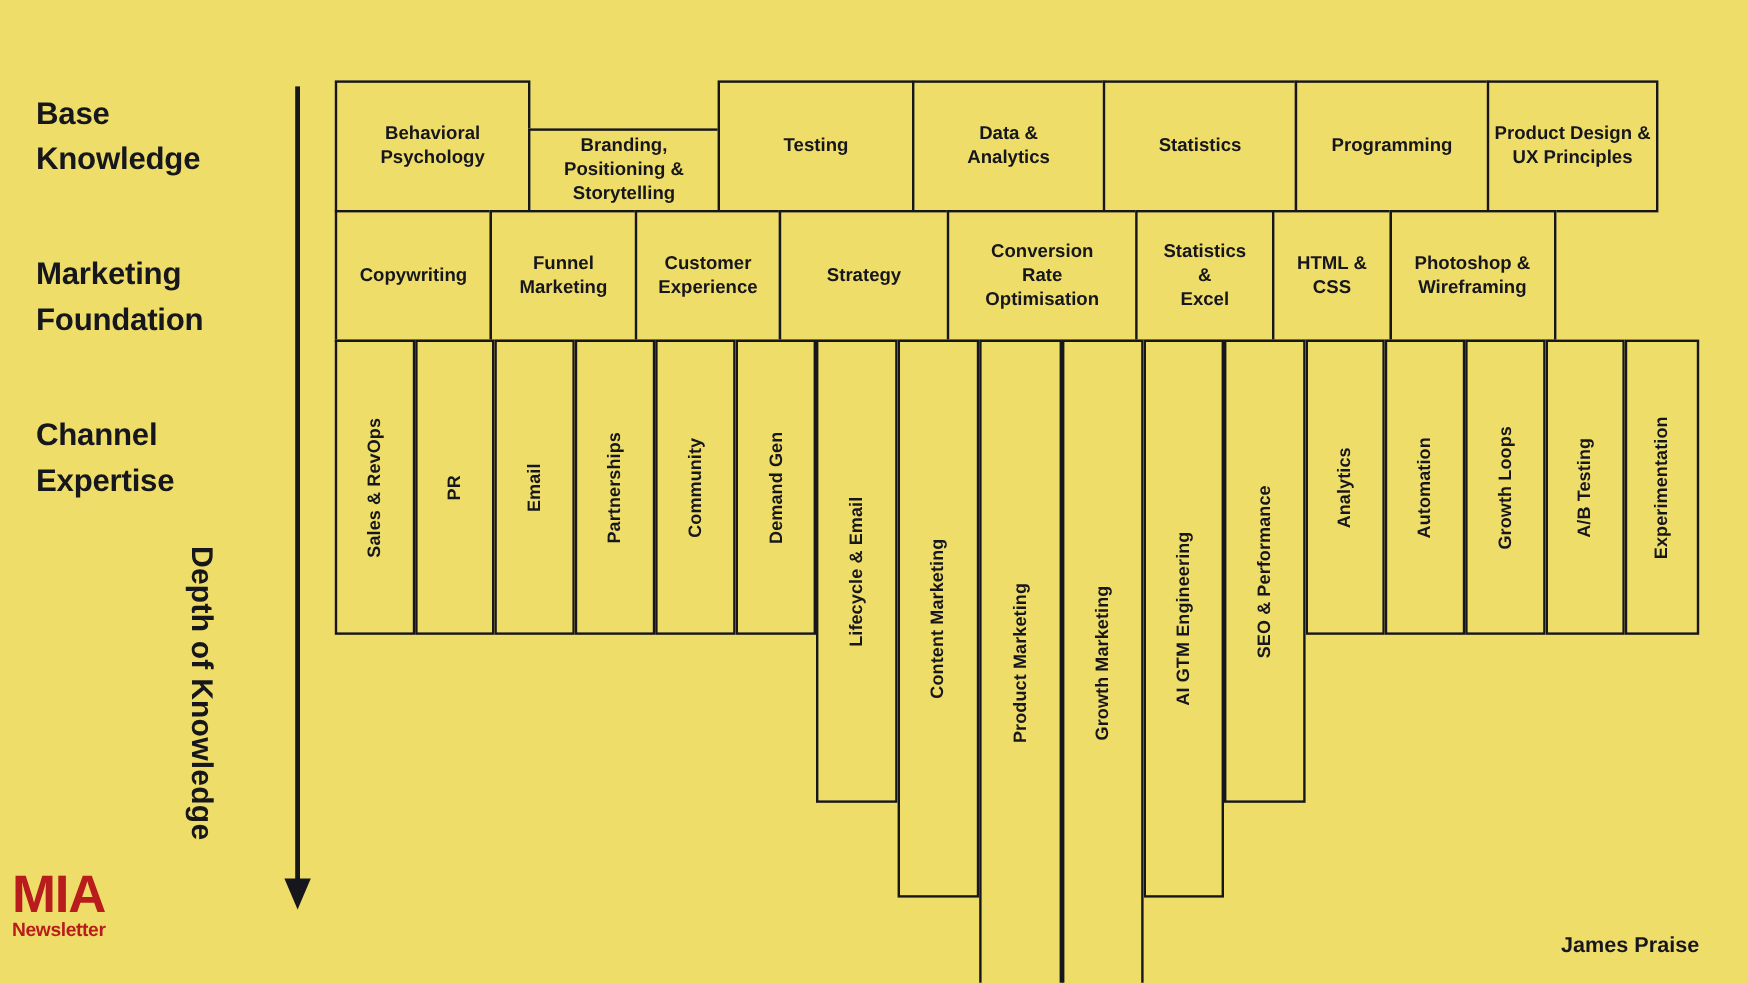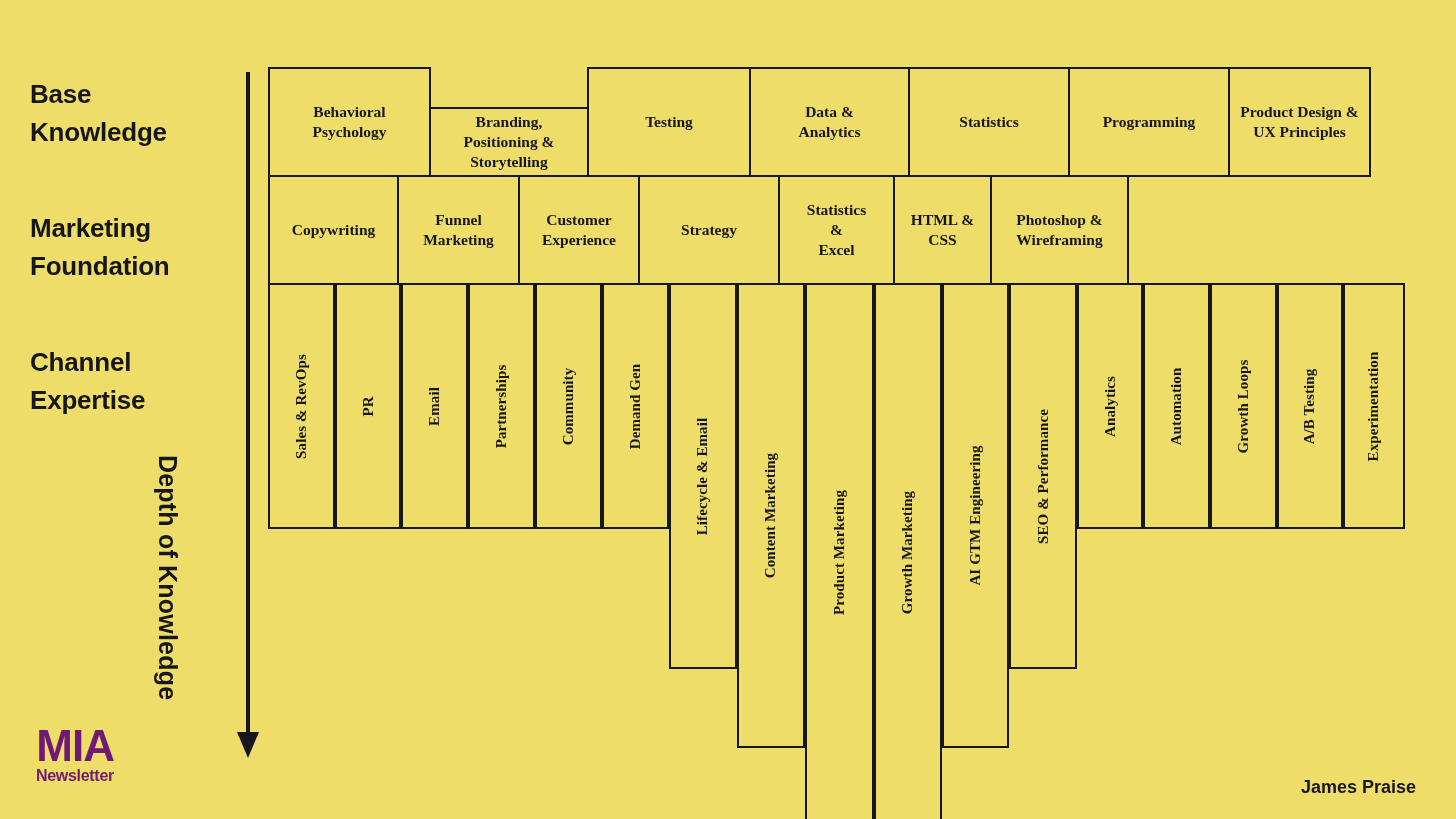--- a/index.html
+++ b/index.html
@@ -43,30 +43,30 @@
     position: absolute;
     left: 182px; top: 455px;
     font-size: 25px; font-weight: bold; color: #16161d;
     letter-spacing: 0.2px;
     white-space: nowrap;
     transform-origin: left top;
     transform: rotate(90deg);
   }
 
   
-  #brand { position: absolute; left: 36px; top: 726px; color: #701a75; text-align: right; }
+  #brand { position: absolute; left: 10px; top: 726px; color: #b91c1c; }
   #brand-title { font-size: 44px; font-weight: bold; line-height: 0.92; letter-spacing: -1px; }
   #brand-sub { font-size: 16px; font-weight: bold; letter-spacing: -0.3px; margin-top: 1px; }
   #credit {
     position: absolute; right: 40px; top: 777px;
     font-size: 18px; font-weight: bold; color: #16161d;
   }
 
   
-  #pyramid { position: absolute; left: 268px; top: 67px; width: 1137px; height: 700px; font-family: Liberation Serif, serif; }
+  #pyramid { position: absolute; left: 279px; top: 67px; width: 1137px; height: 700px; }
 
   .band { position: absolute; left: 0; width: 1137px; display: flex; }
   #band-base       { top: 0;   height: 110px; }
   #band-foundation { top: 108px; height: 110px; }
 
   .cell {
     border: 2.5px solid #16161d;
     background: #efdd6a;
     margin-left: -2.5px;
     display: flex; align-items: center; justify-content: center;
@@ -126,20 +126,23 @@
         <div class="cell" style="width: 143px;">Product Design &amp;
 UX Principles</div>
       </div>
     <div class="band" id="band-foundation">
         <div class="cell" style="width: 131px;">Copywriting</div>
         <div class="cell" style="width: 124px;">Funnel
 Marketing</div>
         <div class="cell" style="width: 122px;">Customer
 Experience</div>
         <div class="cell" style="width: 143px;">Strategy</div>
+        <div class="cell" style="width: 159px;">Conversion
+Rate
+Optimisation</div>
         <div class="cell" style="width: 117px;">Statistics
 &amp;
 Excel</div>
         <div class="cell" style="width: 100px;">HTML &amp;
 CSS</div>
         <div class="cell" style="width: 139px;">Photoshop &amp;
 Wireframing</div>
       </div>
     <div id="band-channel">
         <div class="vcol" style="left: 0px; width: 67px; height: 246px;">

